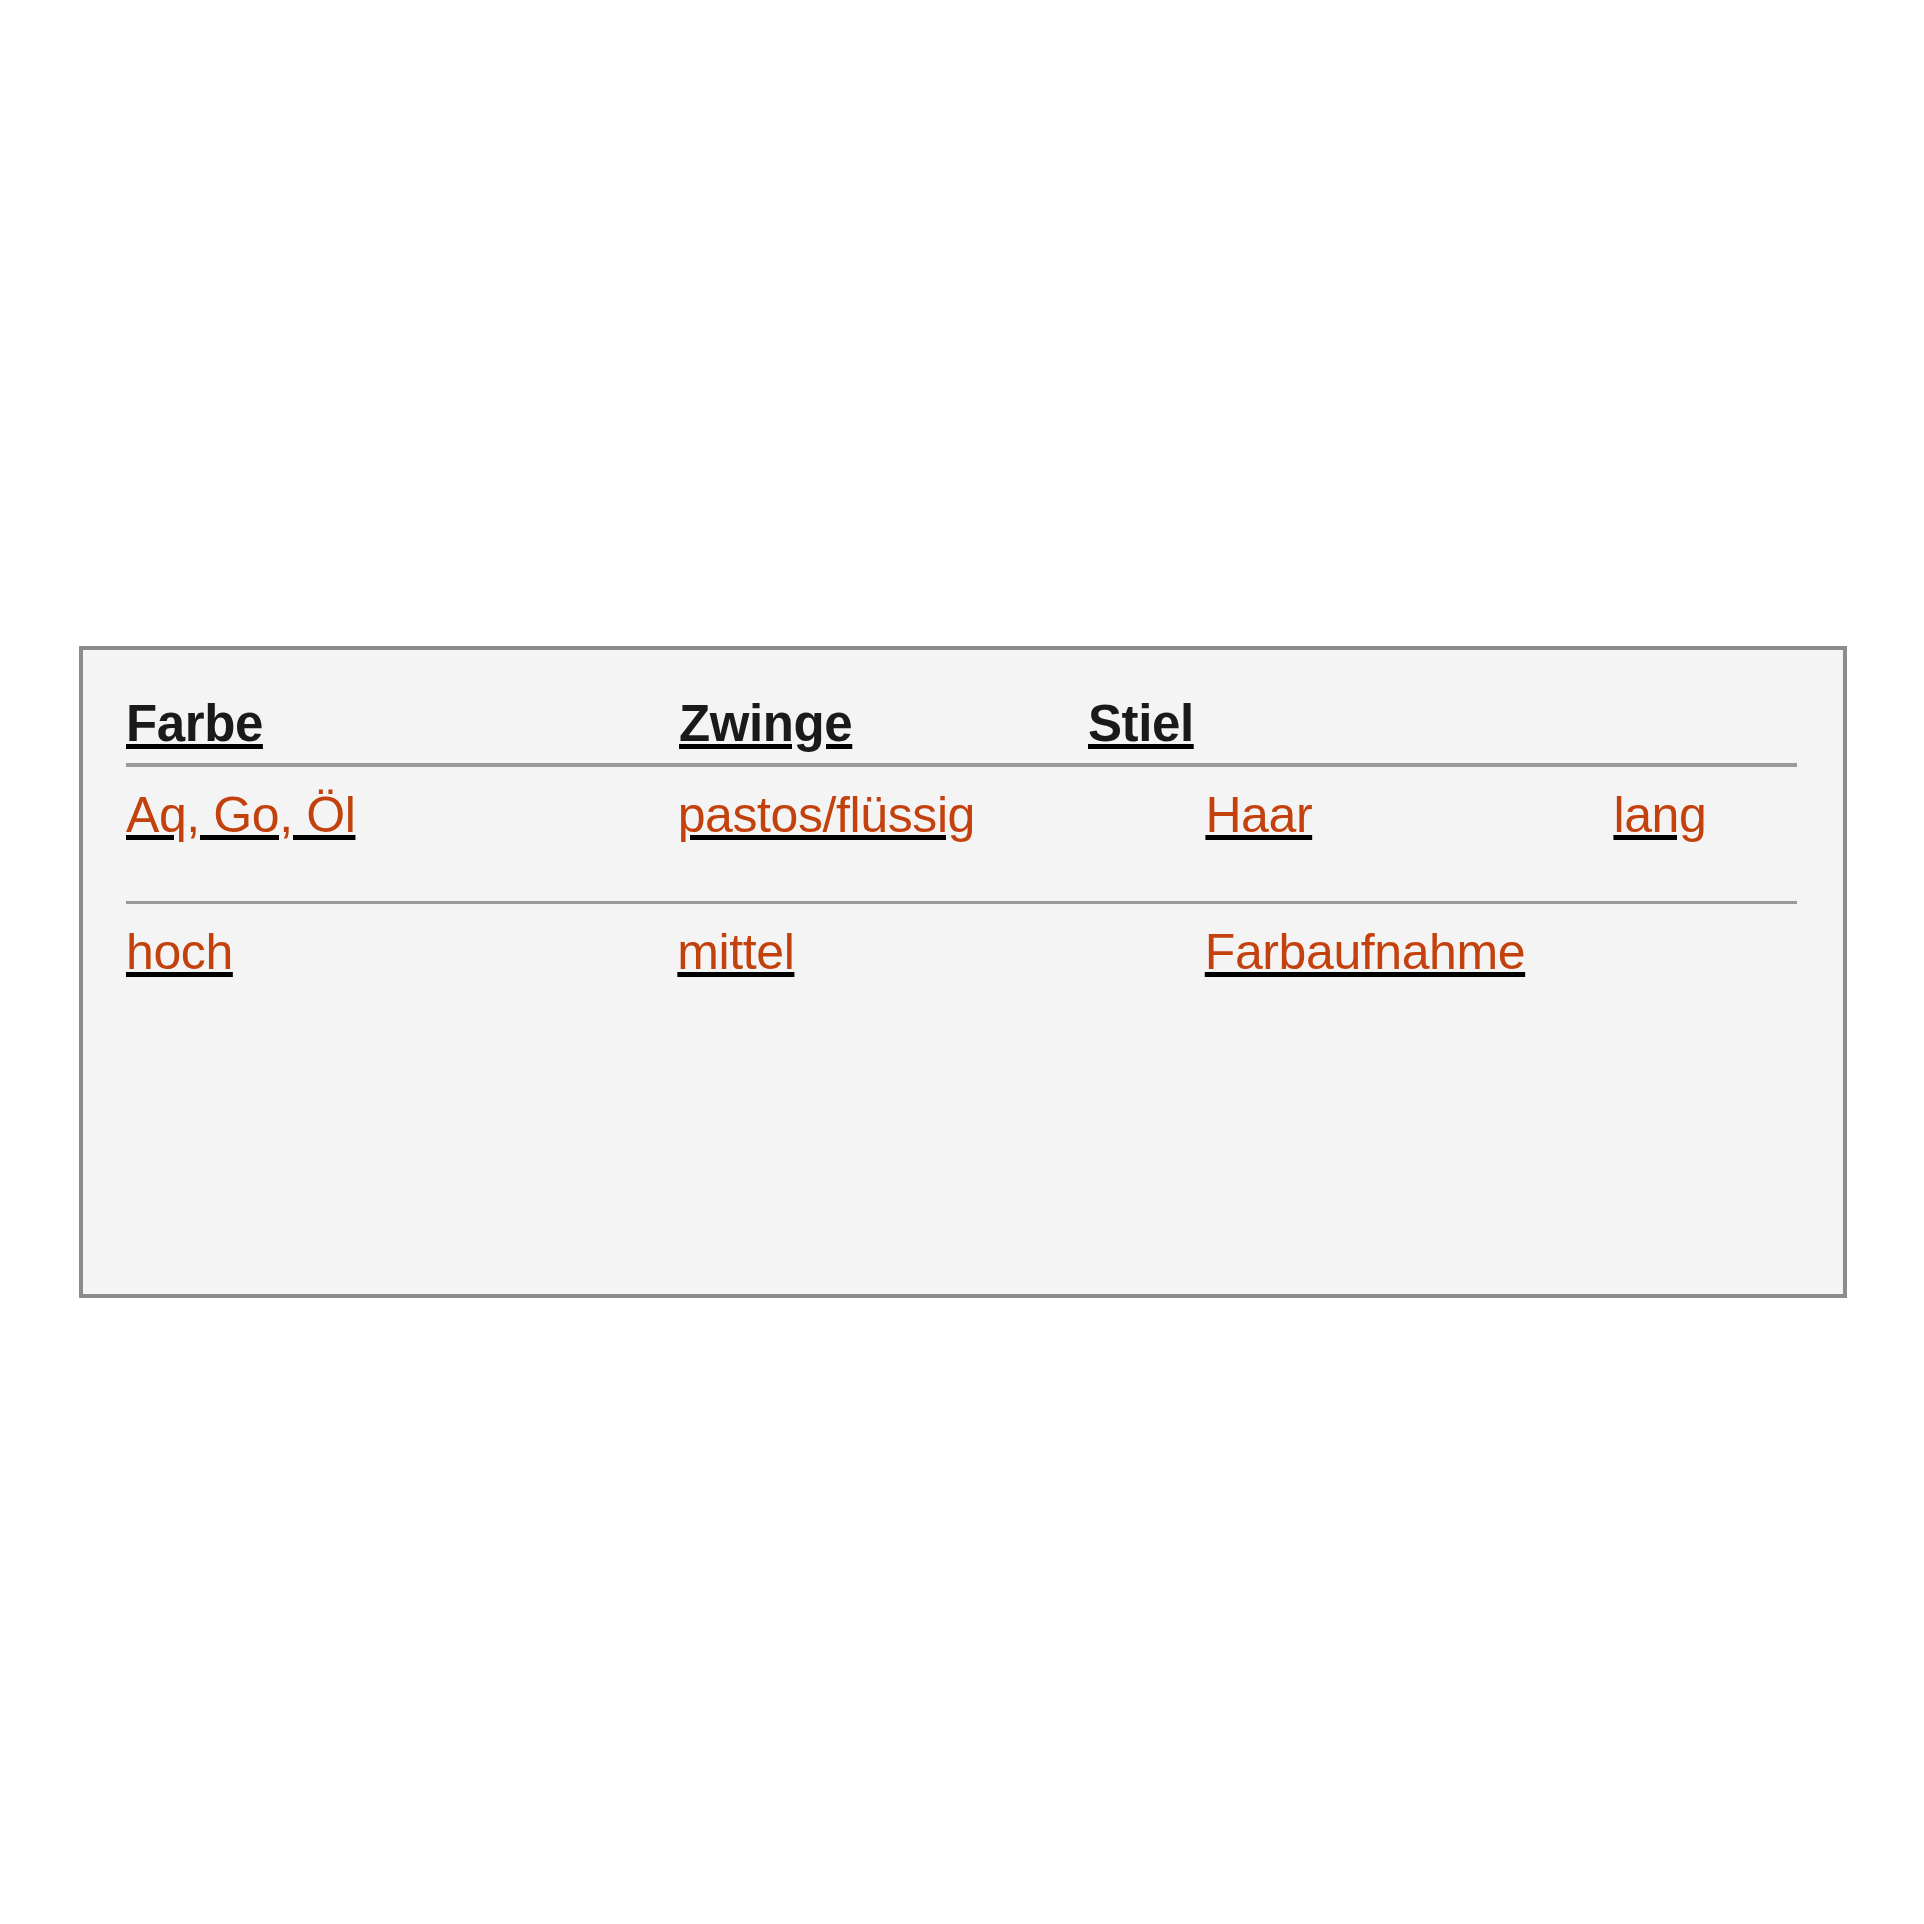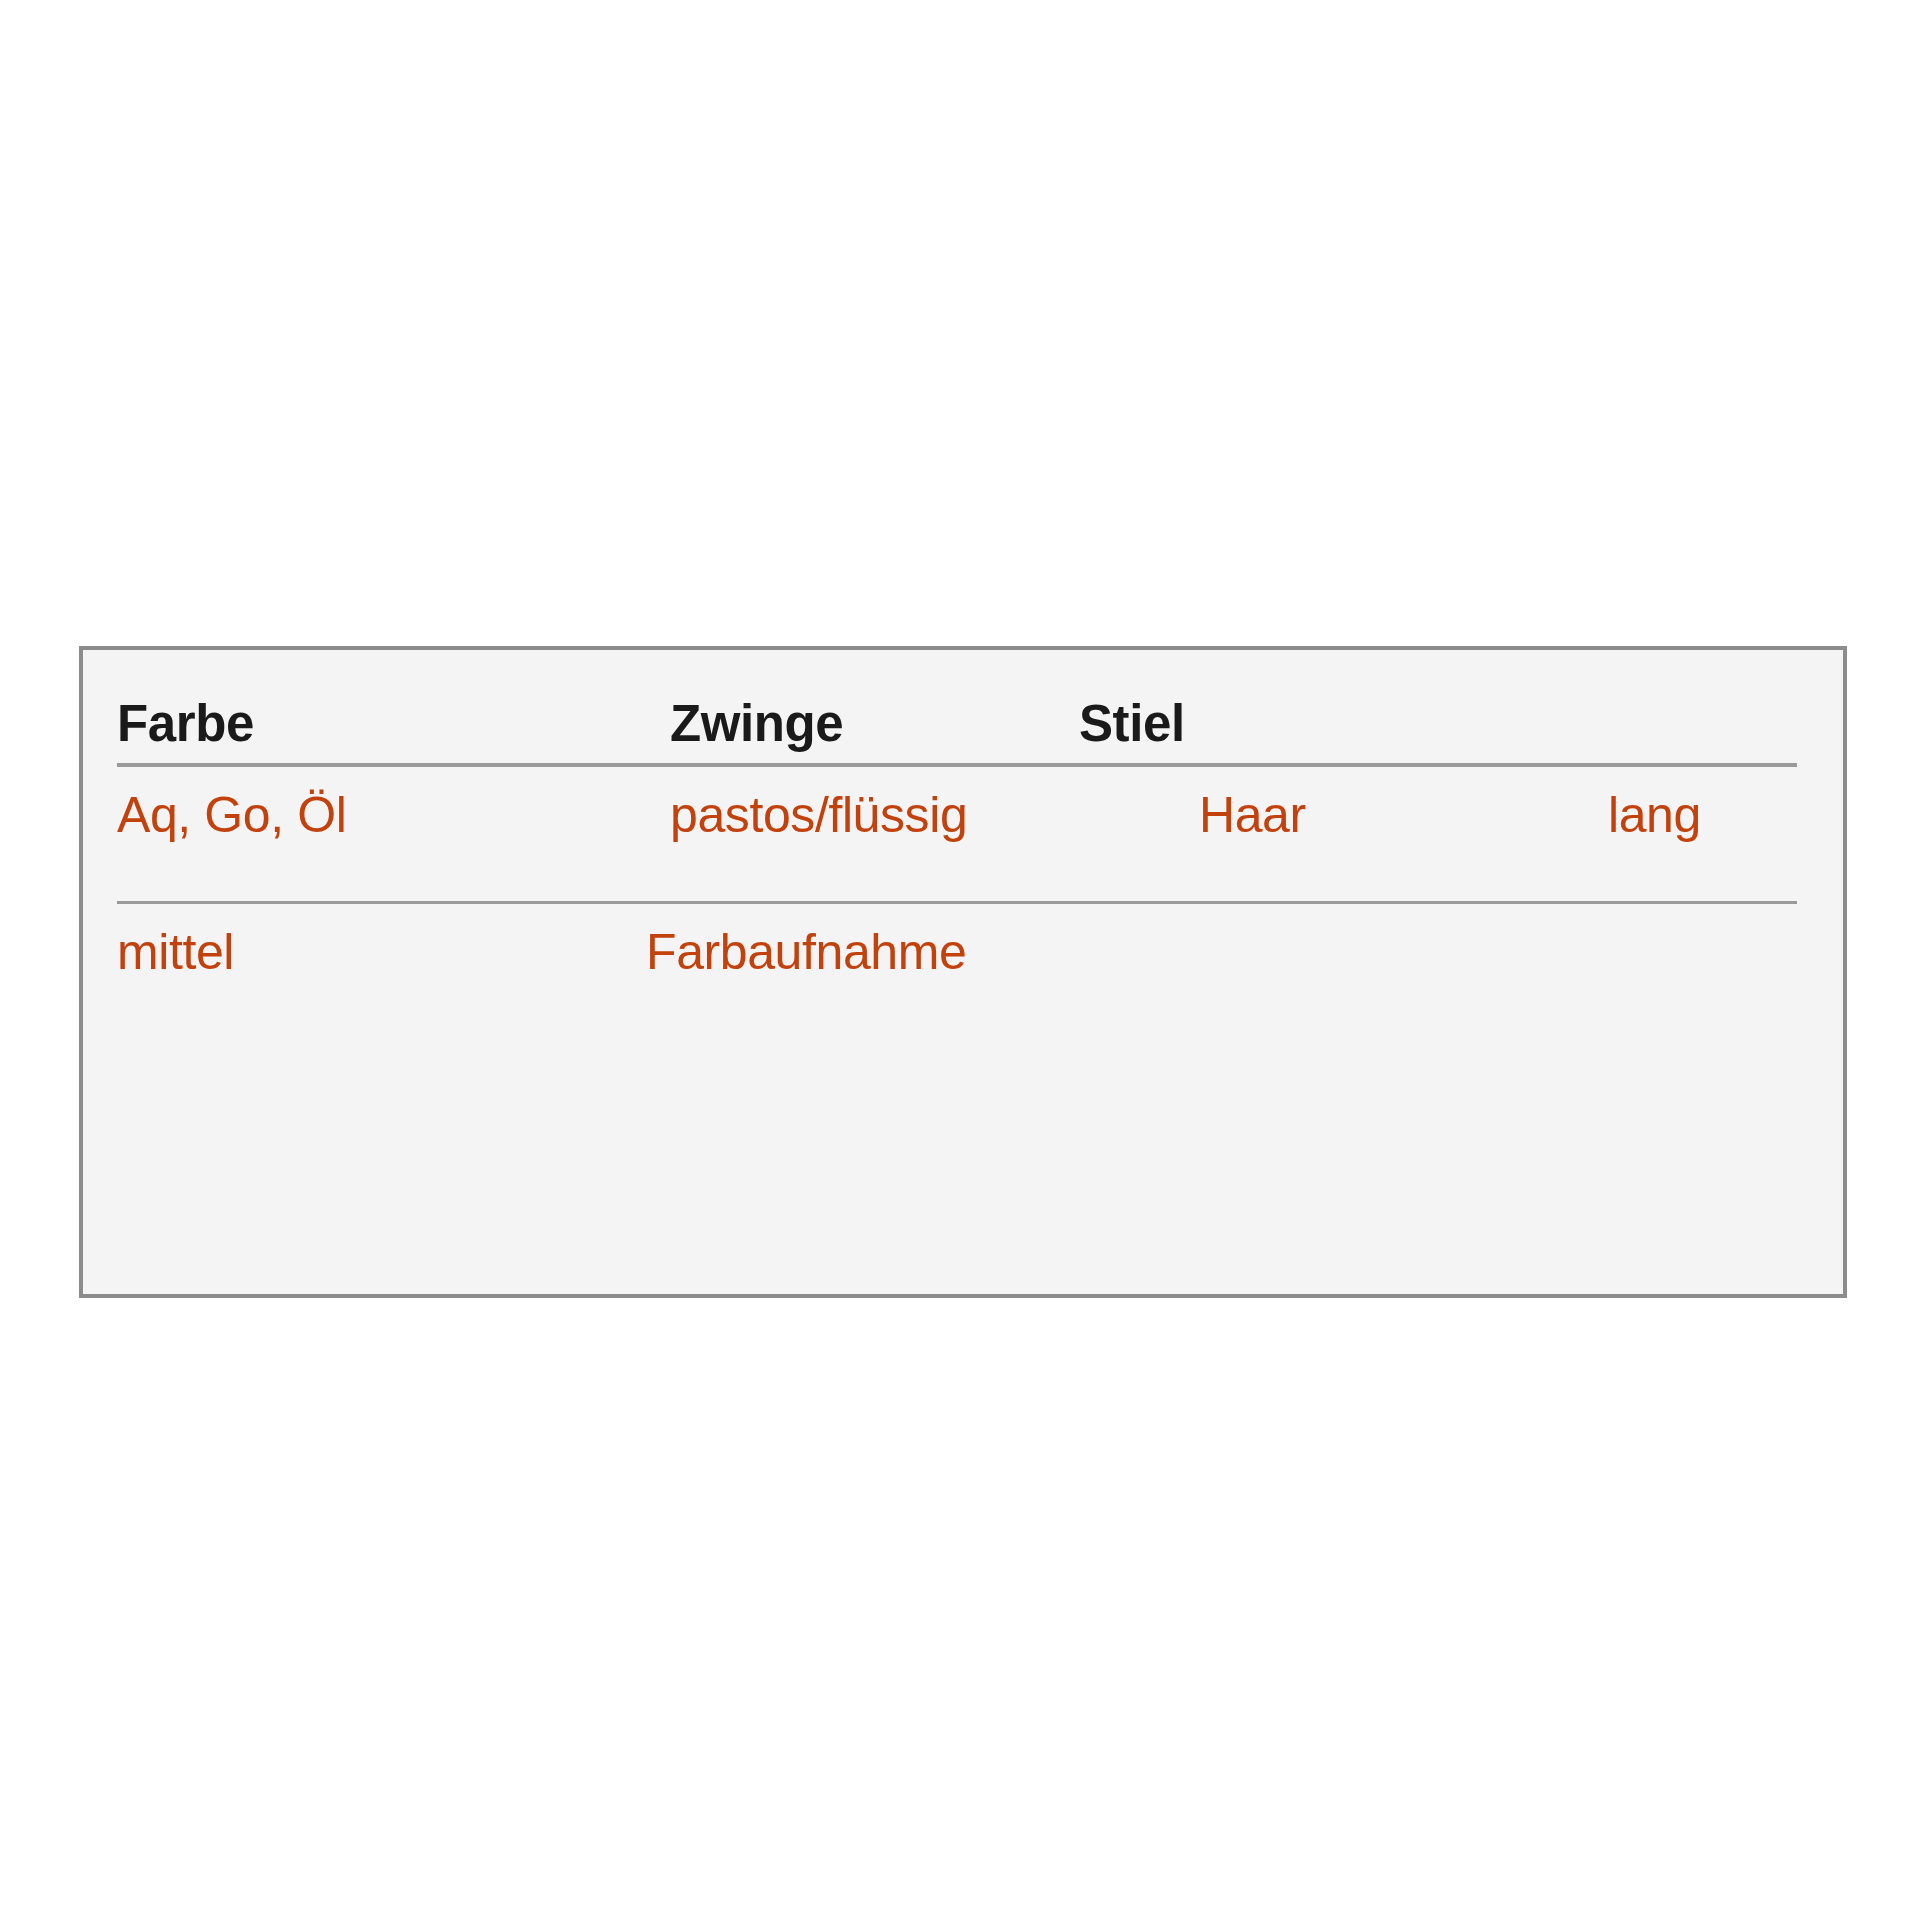--- a/index.html
+++ b/index.html
@@ -24,23 +24,24 @@
     top: 646px;
     width: 1768px;
     height: 652px;
     box-sizing: border-box;
     background: #f4f4f4;
     border: 4px solid #8c8c8c;
   }
 
   .panel-inner {
     position: absolute;
-    left: 34px;
+    left: 43px;
     top: 48px;
     right: 46px;
+    text-decoration: underline;
   }
 
   .spec-block {
     width: 100%;
   }
 
   .spec-block + .spec-block {
     margin-top: 59px;
   }
 
@@ -111,20 +112,21 @@
           <div class="cell c1">Aq, Go, Öl</div>
           <div class="cell c2">pastos/flüssig</div>
           <div class="cell c3">Haar</div>
           <div class="cell c4">lang</div>
         </div>
       </div>
 
       <div class="spec-block b2">
         <div class="rule"></div>
         <div class="row values">
+          <div class="cell c1">hoch</div>
           <div class="cell c2">mittel</div>
           <div class="cell c3">Farbaufnahme</div>
         </div>
       </div>
 
     </div>
   </div>
 
 </div>
 

